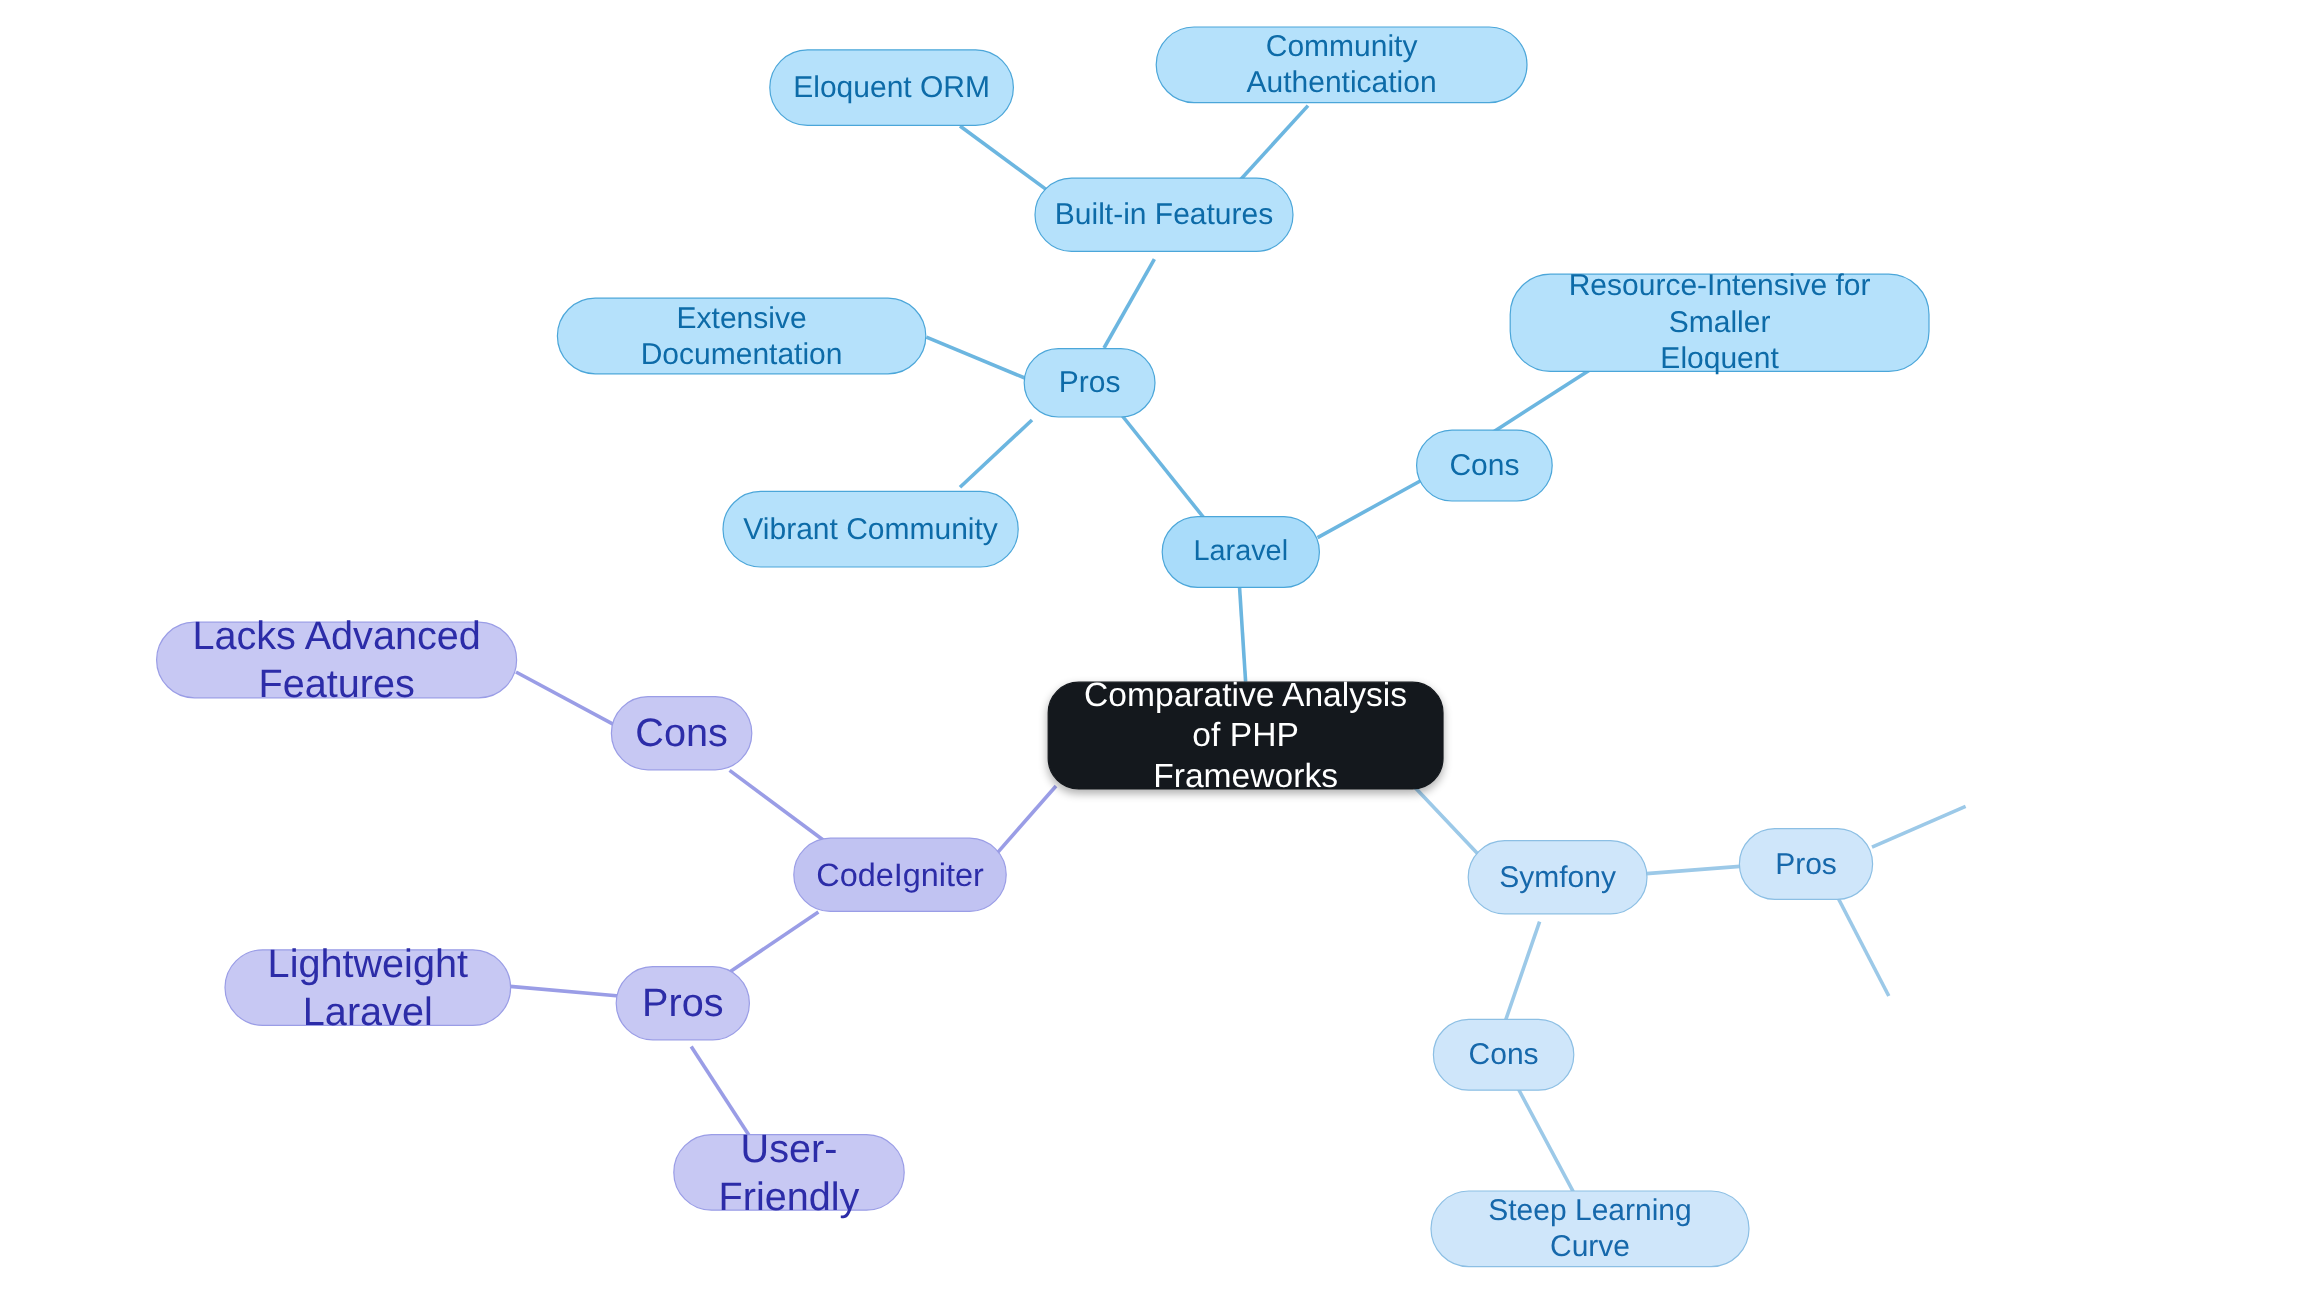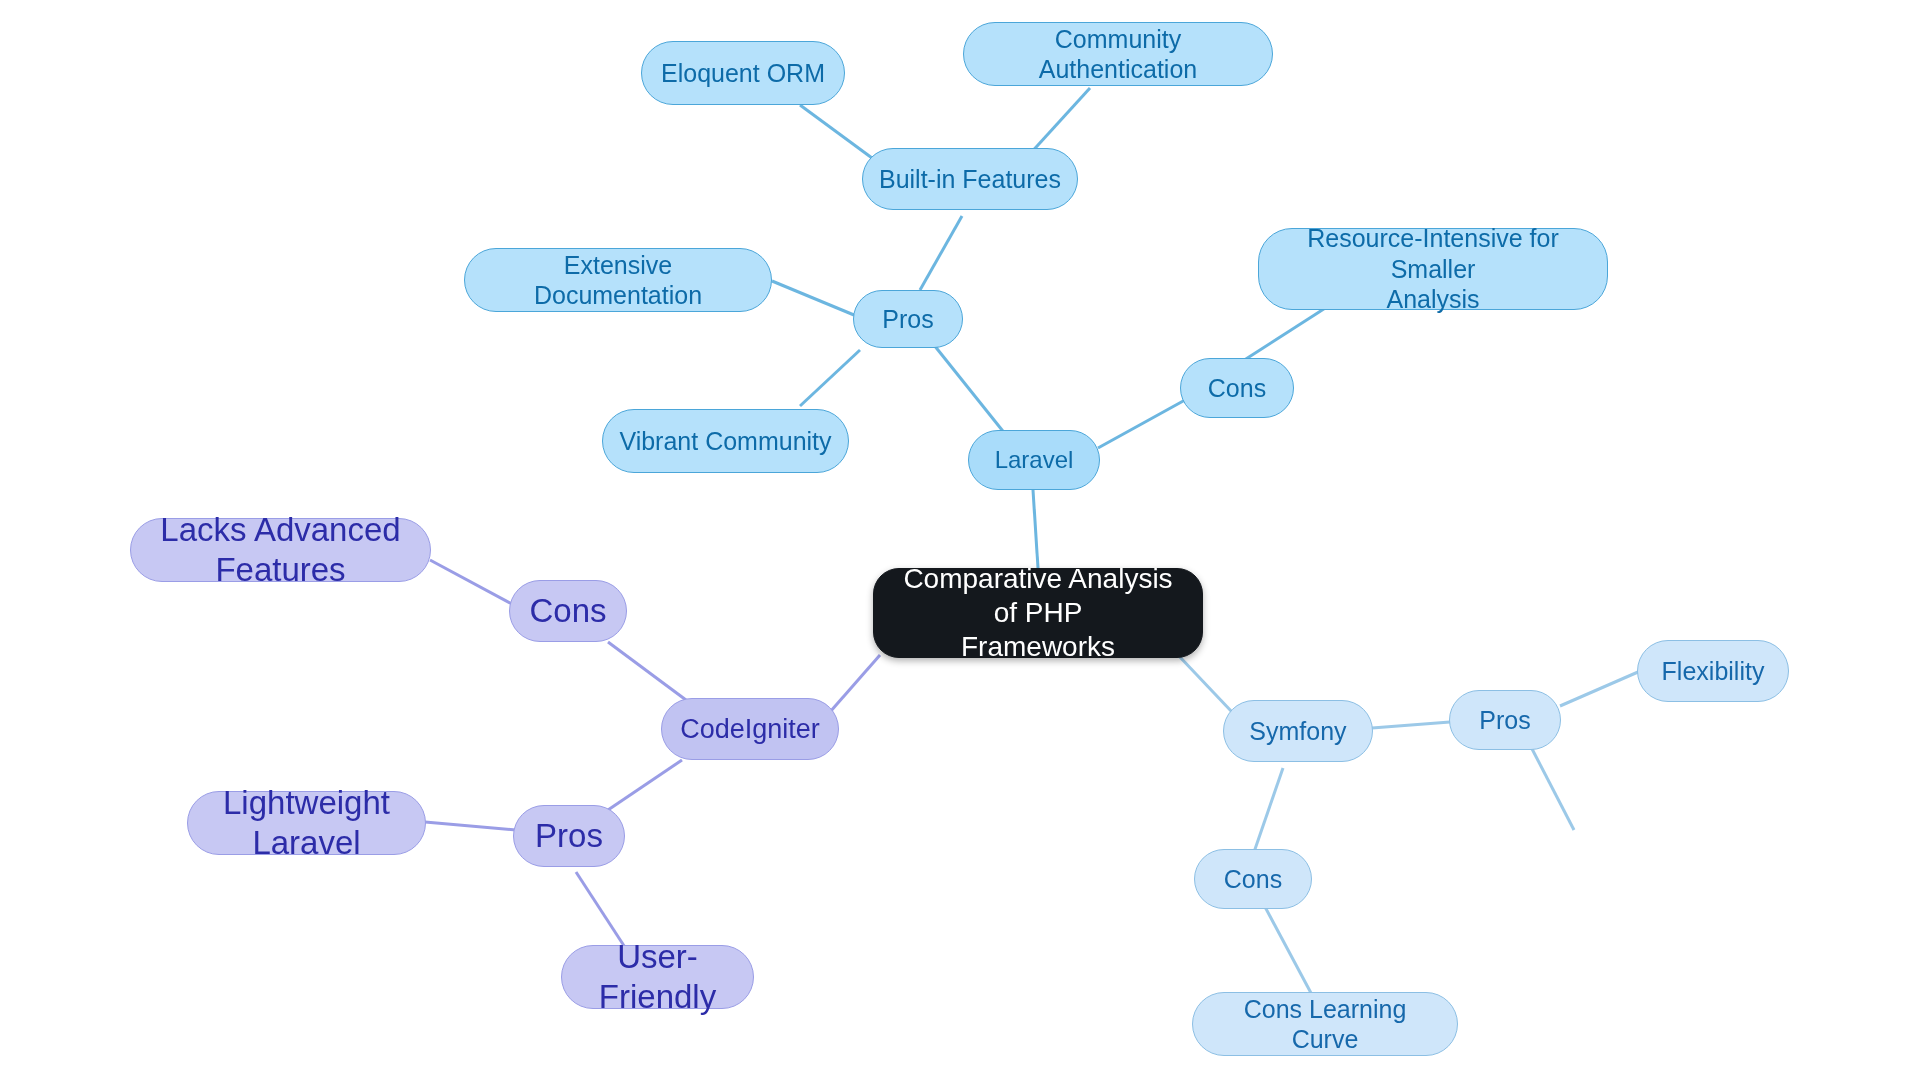--- a/index.html
+++ b/index.html
@@ -141,32 +141,31 @@
 
   <div class="node laravel-fam" style="left:641px; top:41px; width:204px; height:64px;">Eloquent ORM</div>
 
   <div class="node laravel-fam" style="left:963px; top:22px; width:310px; height:64px;">Community Authentication</div>
 
   <div class="node laravel-fam" style="left:464px; top:248px; width:308px; height:64px;">Extensive Documentation</div>
 
   <div class="node laravel-fam" style="left:602px; top:409px; width:247px; height:64px;">Vibrant Community</div>
 
   <div class="node laravel-fam" style="left:1258px; top:228px; width:350px; height:82px;">Resource-Intensive for Smaller
-Analysis</div>
+Eloquent</div>
 
   <div class="node symfony-fam" style="left:1223px; top:700px; width:150px; height:62px;">Symfony</div>
 
   <div class="node symfony-fam" style="left:1449px; top:690px; width:112px; height:60px;">Pros</div>
 
   <div class="node symfony-fam" style="left:1194px; top:849px; width:118px; height:60px;">Cons</div>
 
-  <div class="node symfony-fam" style="left:1637px; top:640px; width:152px; height:62px;">Flexibility</div>
 
 
-  <div class="node symfony-fam" style="left:1192px; top:992px; width:266px; height:64px;">Cons Learning Curve</div>
+  <div class="node symfony-fam" style="left:1192px; top:992px; width:266px; height:64px;">Steep Learning Curve</div>
 
   <div class="node code-branch" style="left:661px; top:698px; width:178px; height:62px;">CodeIgniter</div>
 
   <div class="node code-fam" style="left:509px; top:580px; width:118px; height:62px;">Cons</div>
 
   <div class="node code-fam" style="left:513px; top:805px; width:112px; height:62px;">Pros</div>
 
   <div class="node code-fam" style="left:130px; top:518px; width:301px; height:64px;">Lacks Advanced Features</div>
 
   <div class="node code-fam" style="left:187px; top:791px; width:239px; height:64px;">Lightweight Laravel</div>

